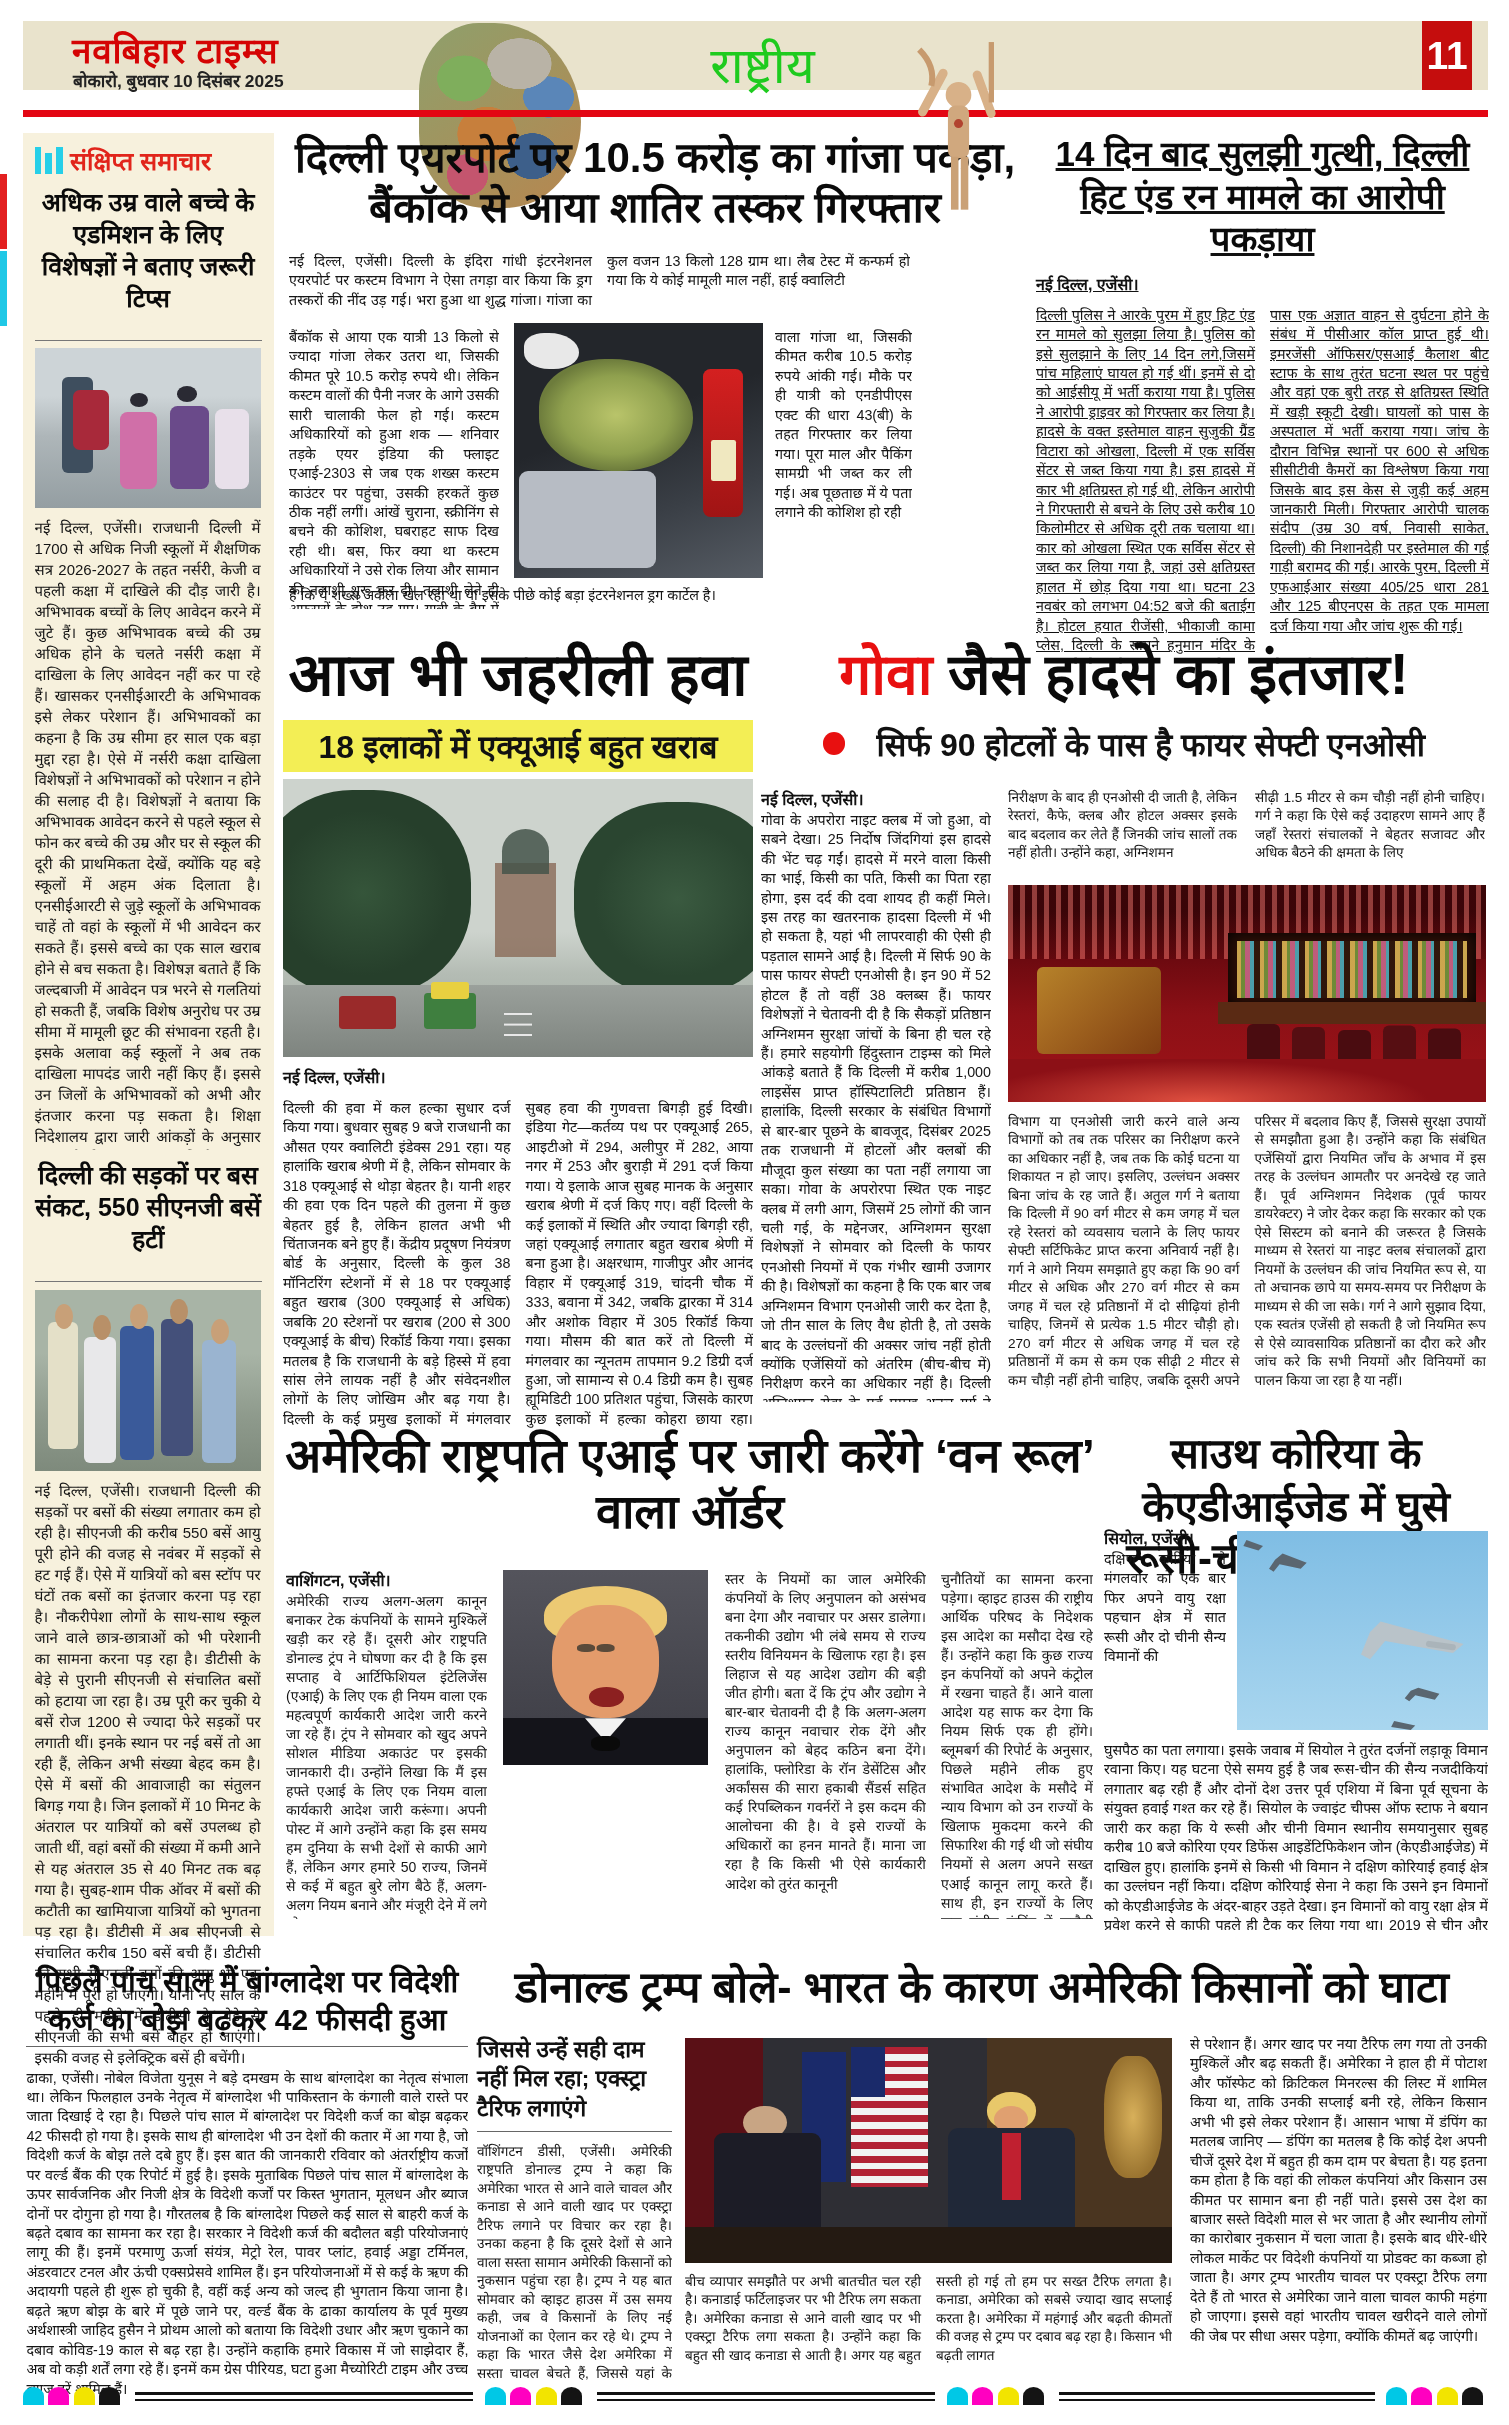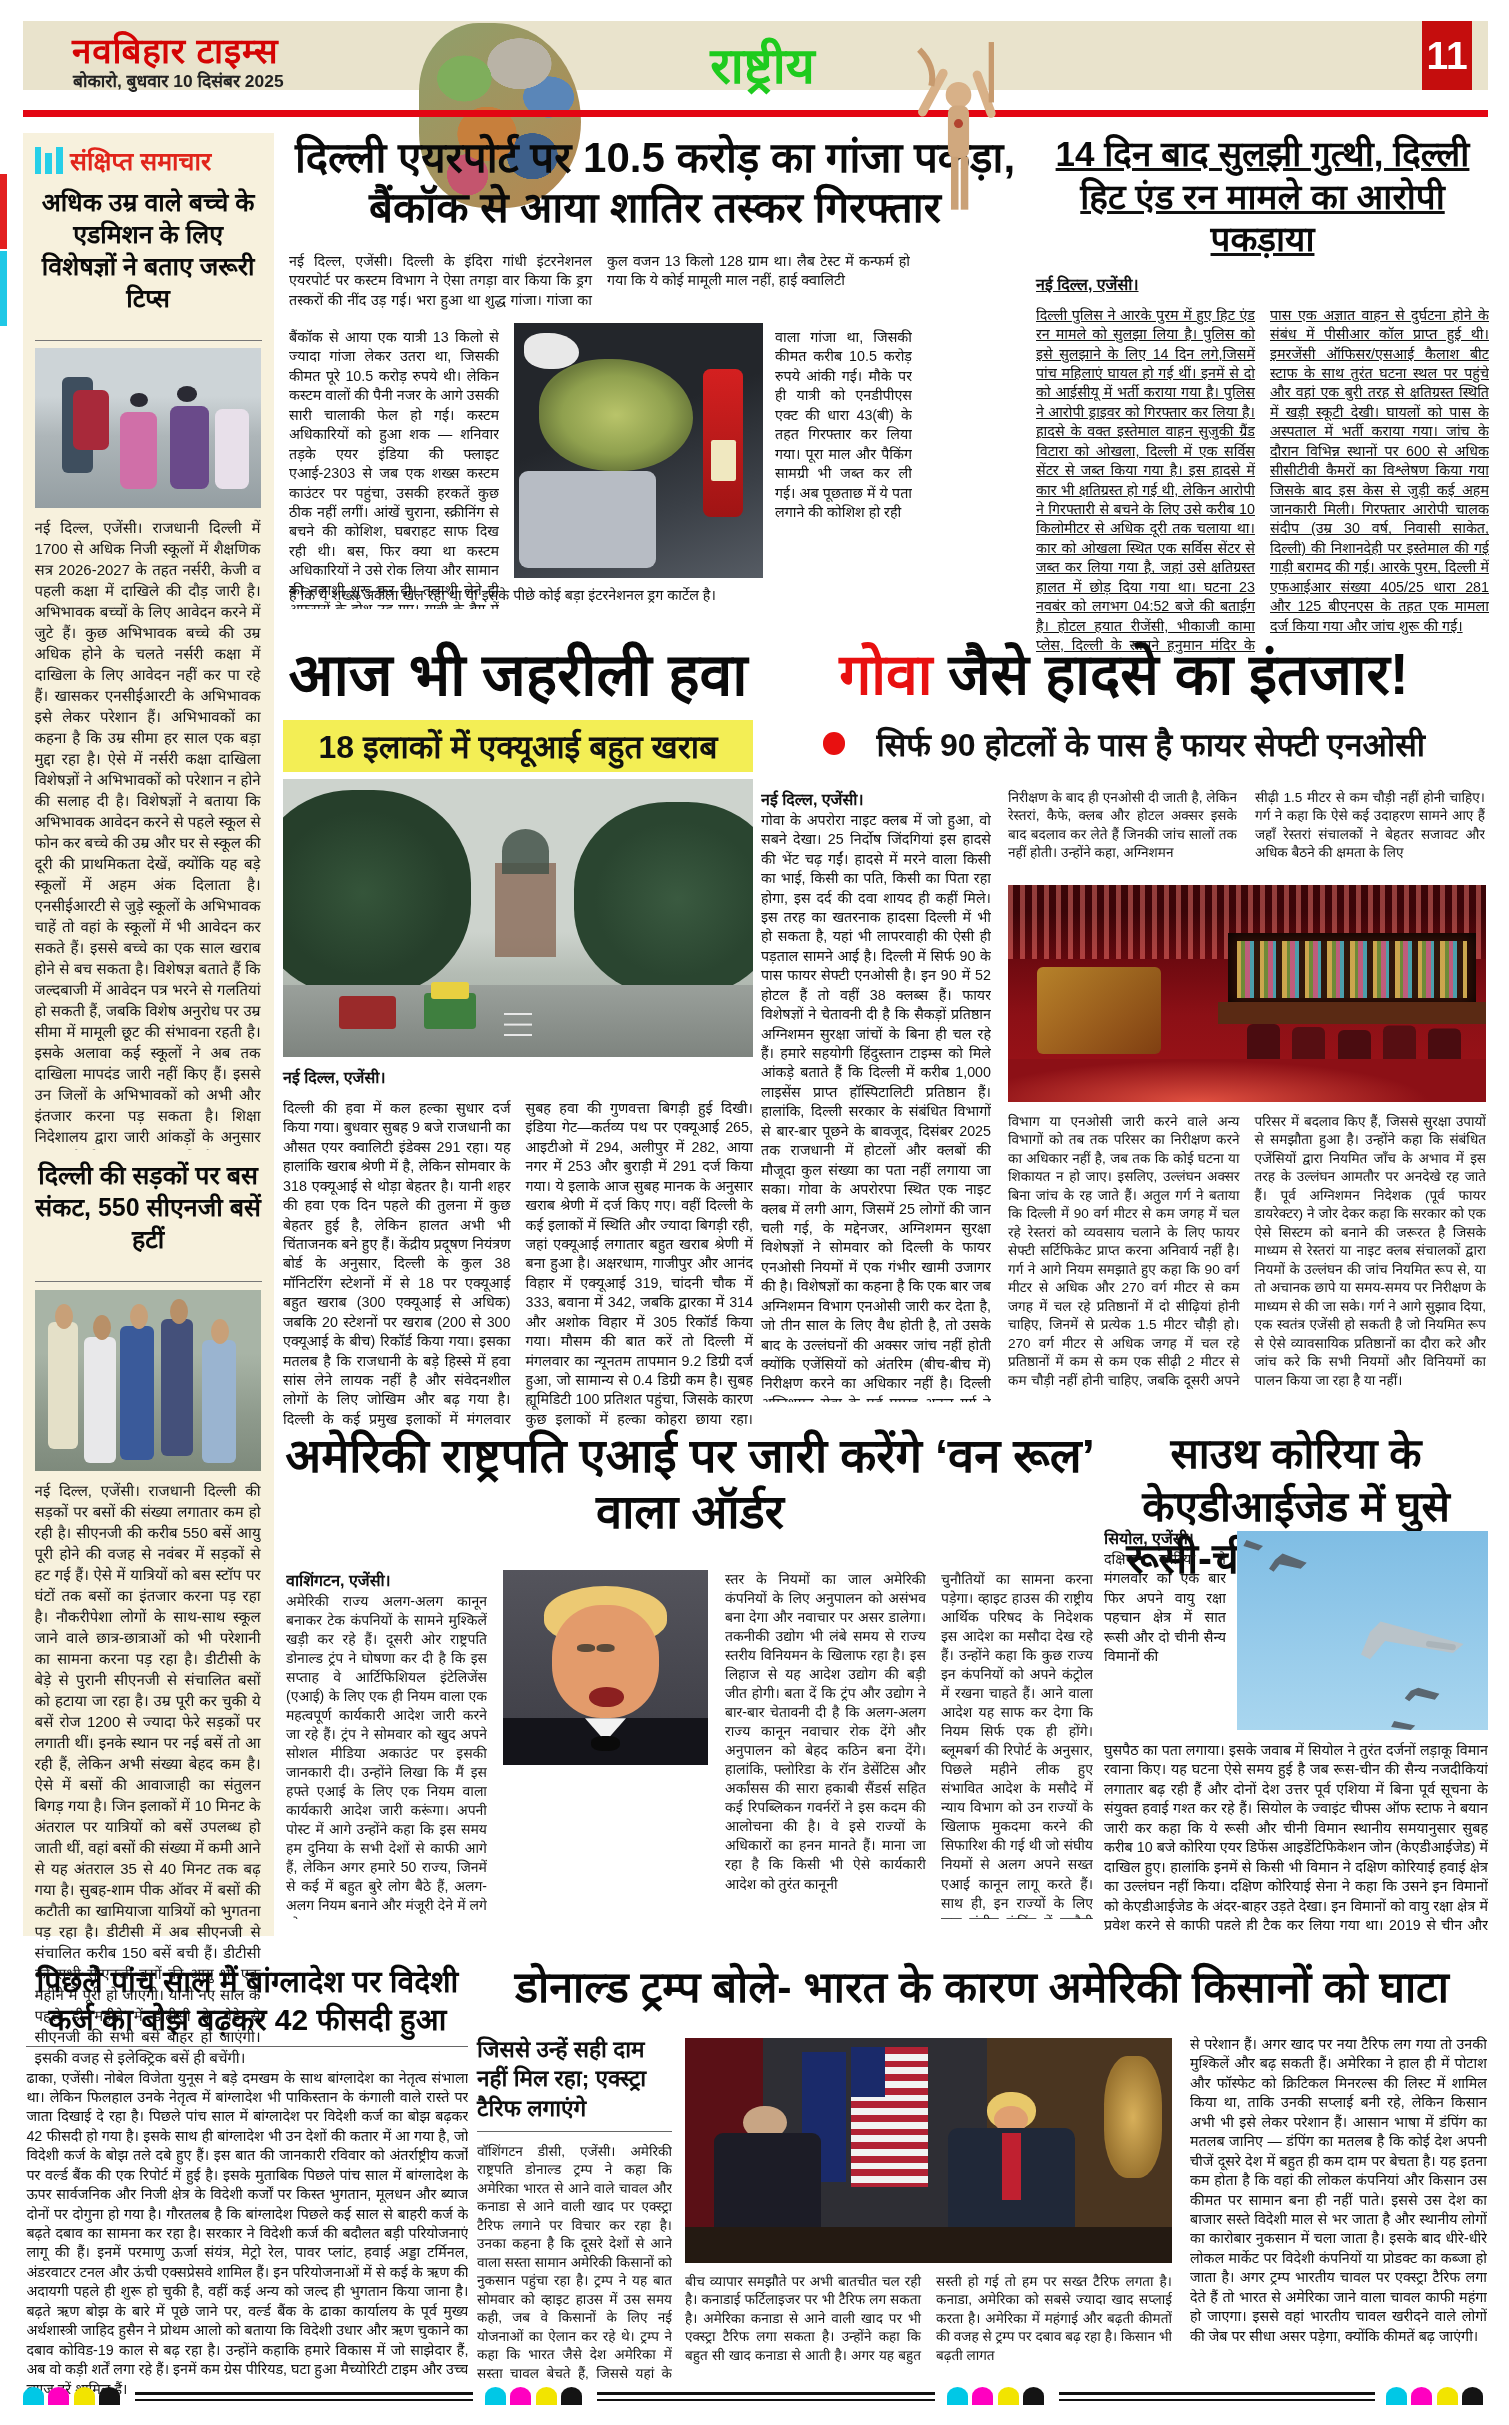--- a/index.html
+++ b/index.html
@@ -4,21 +4,21 @@
 <style>
   html,body{margin:0;padding:0;background:#ffffff;}
   .page{position:relative;width:1510px;height:2426px;background:#ffffff;overflow:hidden;
         font-family:"Liberation Sans","DejaVu Sans",sans-serif;color:#111;}
   .abs{position:absolute;}
 
   
   .head-band{left:22.6px;top:21px;width:1465px;height:69px;background:#e9e3cc;}
   .mast-title{left:72px;top:26px;font-size:35px;font-weight:bold;color:#d40404;letter-spacing:0.8px;}
   .mast-date{left:73px;top:68px;font-size:17.4px;font-weight:bold;color:#222;}
-  .section-title{left:634px;top:30px;width:257px;text-align:center;font-size:50px;font-weight:bold;color:#1ecb1e;}
+  .section-title{left:634px;top:30px;width:257px;text-align:center;font-size:50px;font-weight:normal;color:#1ecb1e;}
   .pagenum{left:1422px;top:21px;width:50px;height:69px;background:#c50d0d;display:flex;align-items:center;justify-content:center;}
   .pagenum span{color:#fff;font-size:39px;font-weight:bold;}
   .red-rule{left:22.6px;top:110px;width:1465px;height:6.8px;background:#e30613;}
   .collage{left:419px;top:22.6px;width:162px;height:185px;border-radius:38% 55% 48% 42%;
      background:
        radial-gradient(45px 38px at 28% 30%,#7fae5c 0 60%,transparent 61%),
        radial-gradient(53px 42px at 62% 22%,#b9b3a6 0 60%,transparent 61%),
        radial-gradient(42px 34px at 80% 40%,#5a86b8 0 60%,transparent 61%),
        radial-gradient(49px 45px at 42% 60%,#c77f3c 0 60%,transparent 61%),
        radial-gradient(42px 38px at 70% 72%,#3d5f8a 0 60%,transparent 61%),

